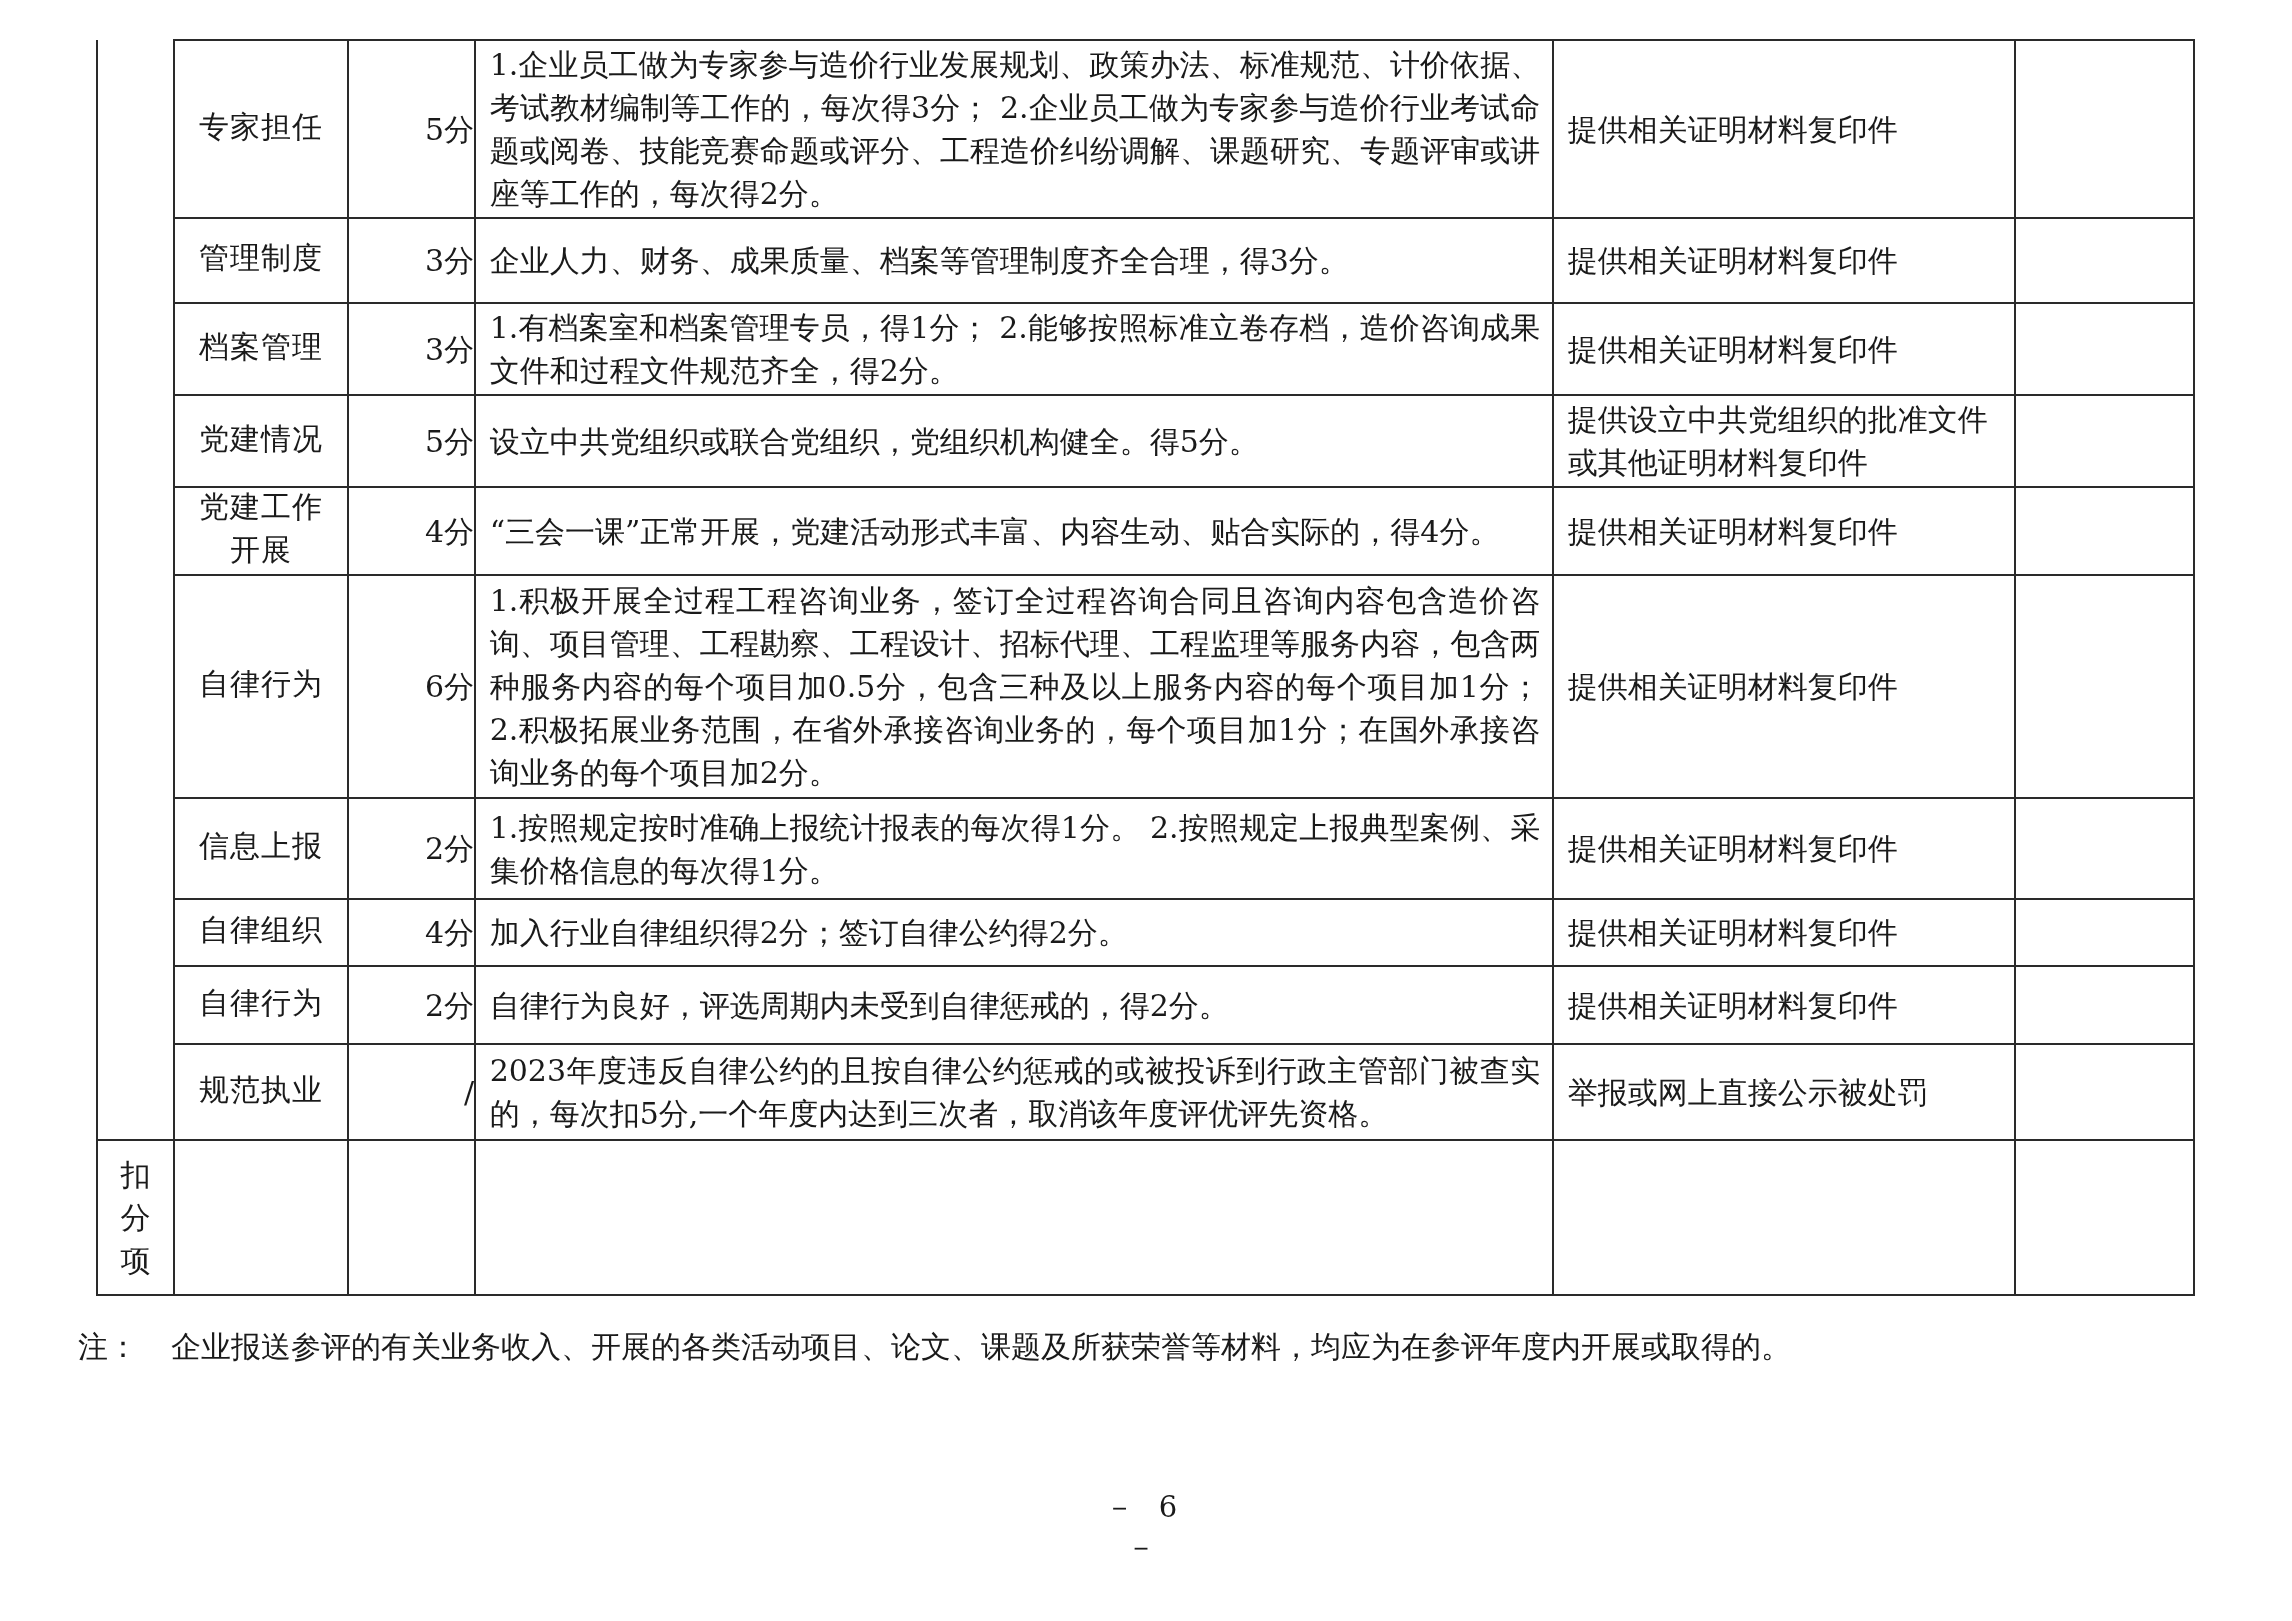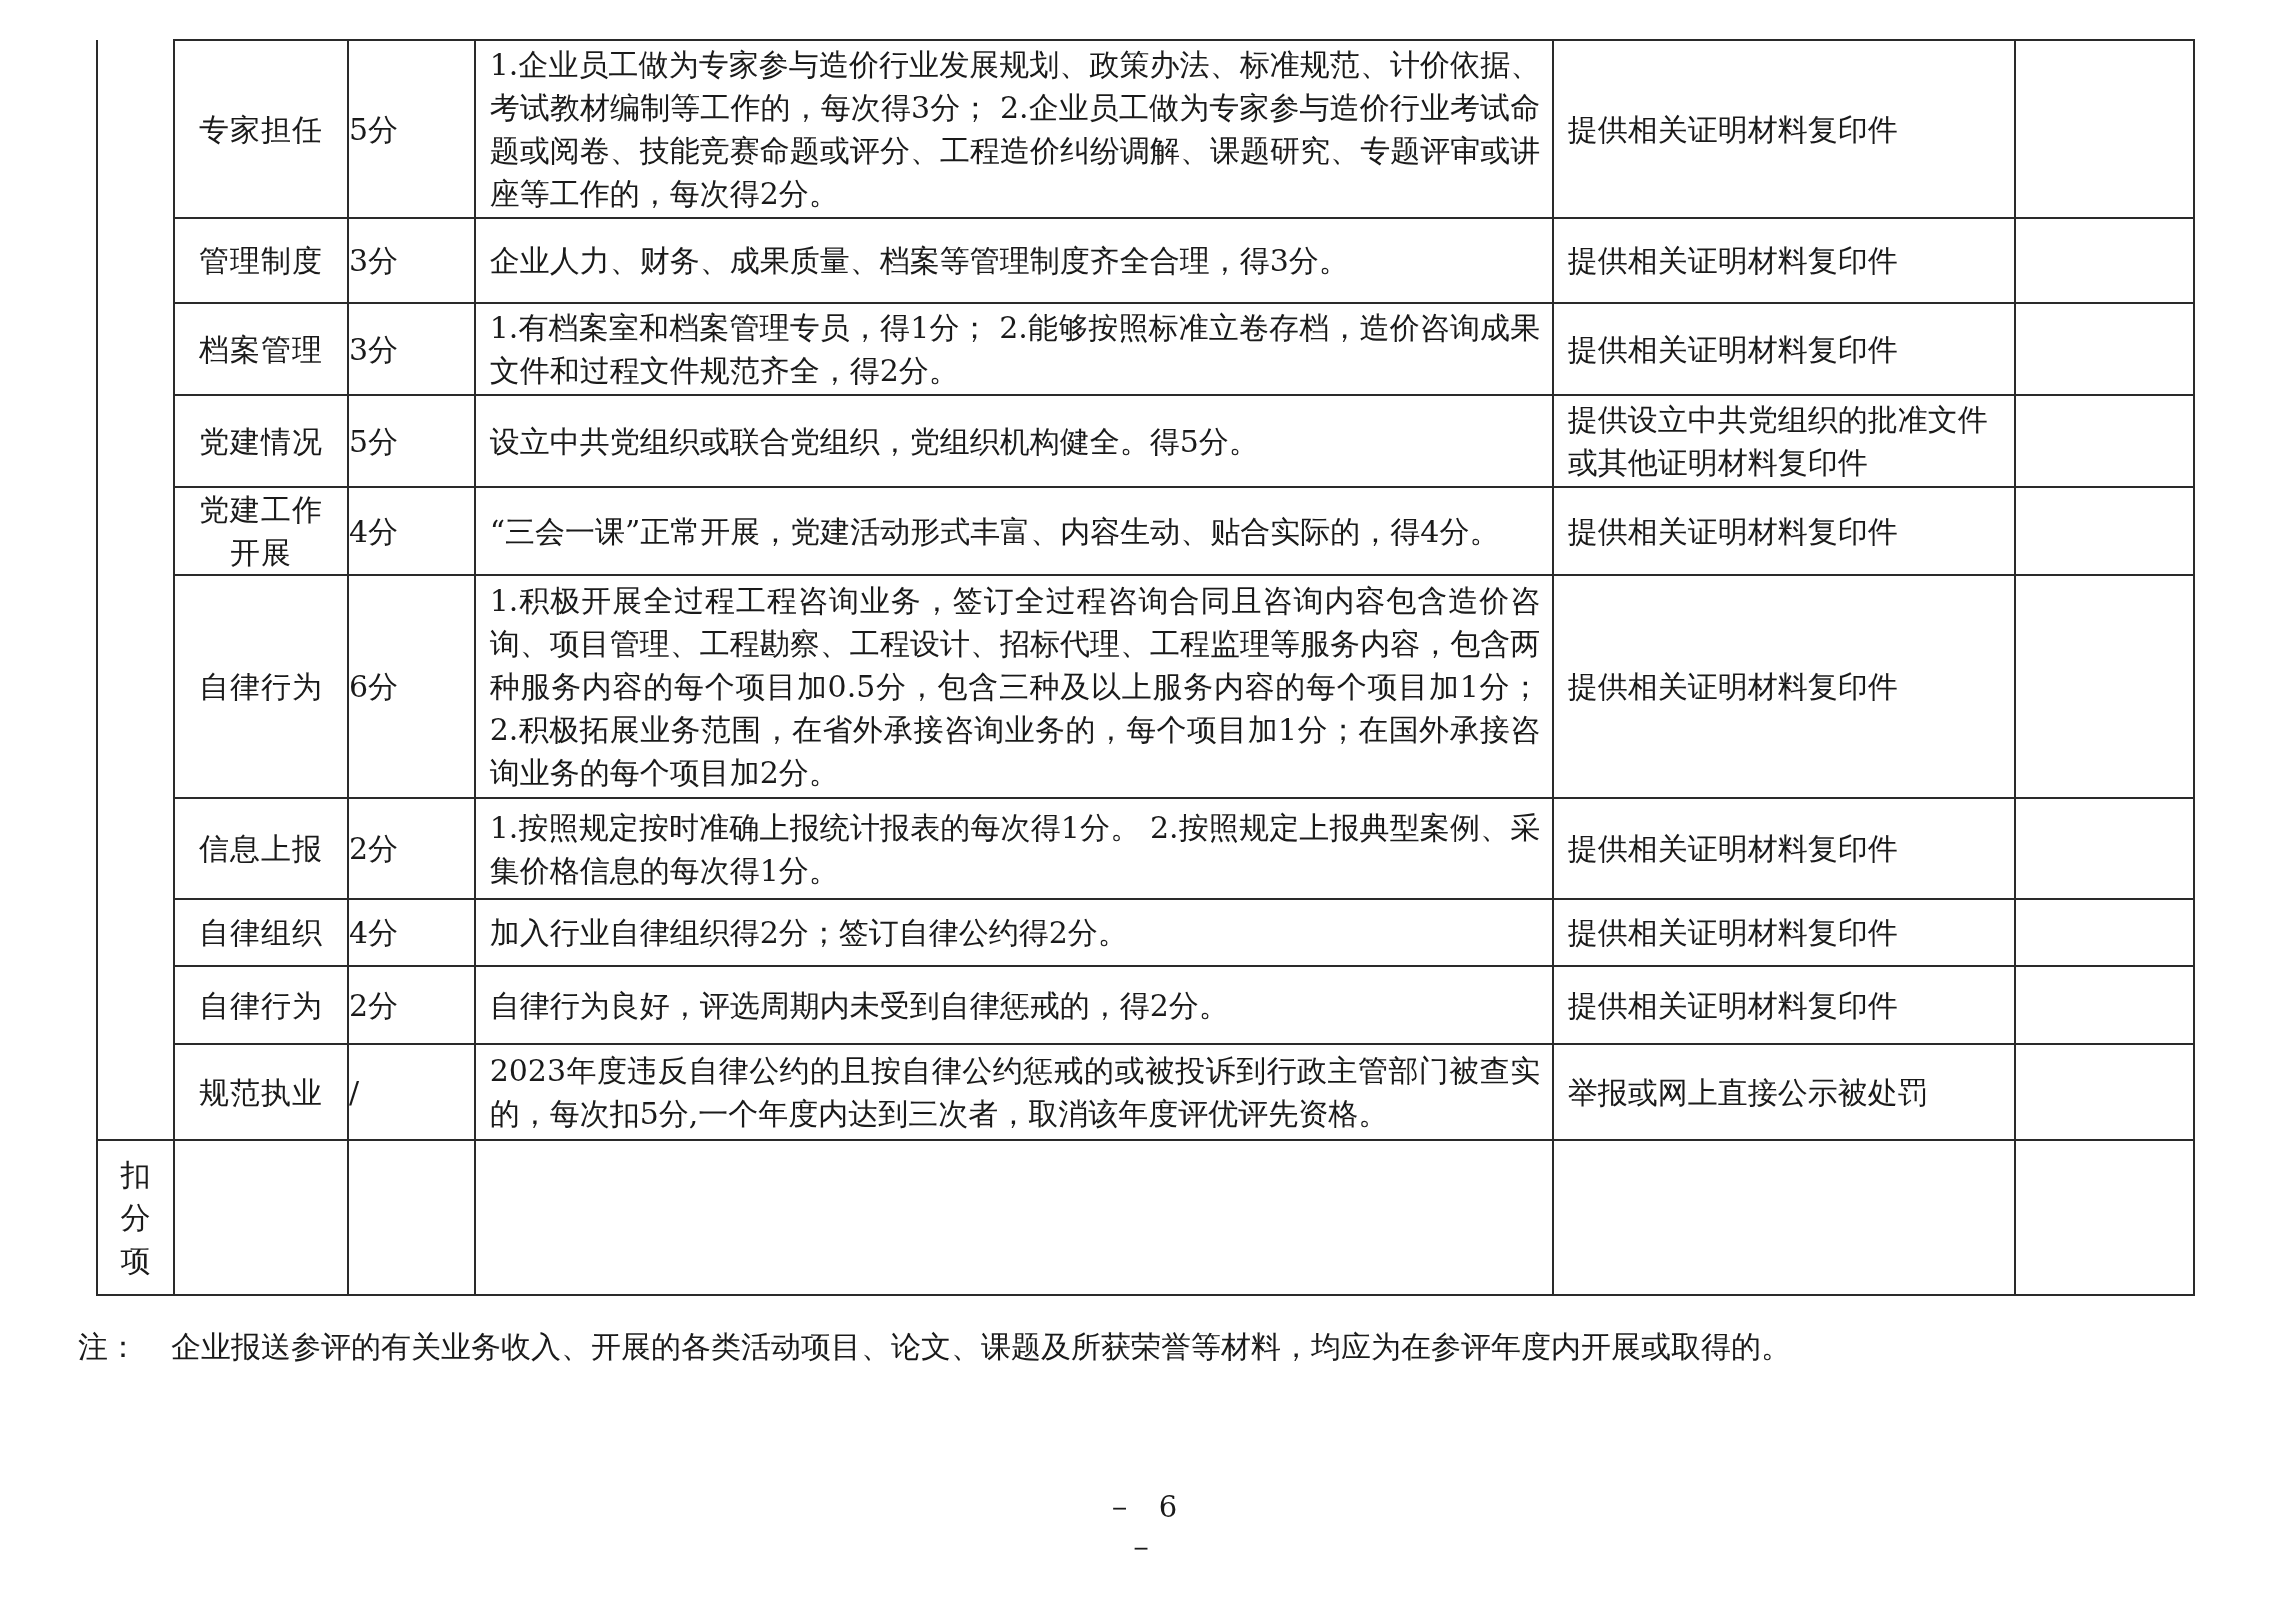--- a/index.html
+++ b/index.html
@@ -10,22 +10,22 @@
     position: absolute; left: 96px; top: 39px;
     border-collapse: collapse; table-layout: fixed;
     width: 2099px;
   }
   table.score td {
     border: 2px solid #2a2a2a; padding: 0; vertical-align: middle;
     font-size: 30px; line-height: 43px;
   }
   table.score tr.hline-thick td { border-bottom-width: 2.9px; }
   td.outer-first { border-top: none !important; border-bottom: none !important; }
-  td.item { text-align: center; letter-spacing: 1px; }
-  td.points { text-align: left; }
+  td.item { text-align: center; letter-spacing: 1px; font-family: Liberation Mono, monospace; }
+  td.points { text-align: right; }
   td.desc { padding: 0 11.8px 0 13.7px !important; text-align: justify; }
   td.proof { padding: 0 13.7px !important; margin-top: 19px; }
   td.blank { }
   td.deduct-label { text-align: center; line-height: 57px; }
   .note {
     position: absolute; left: 78px; top: 1325px; font-size: 30px; line-height: 43px;
     white-space: nowrap;
   }
   .note .note-label { display: inline-block; width: 93px; }
   .page-number {

